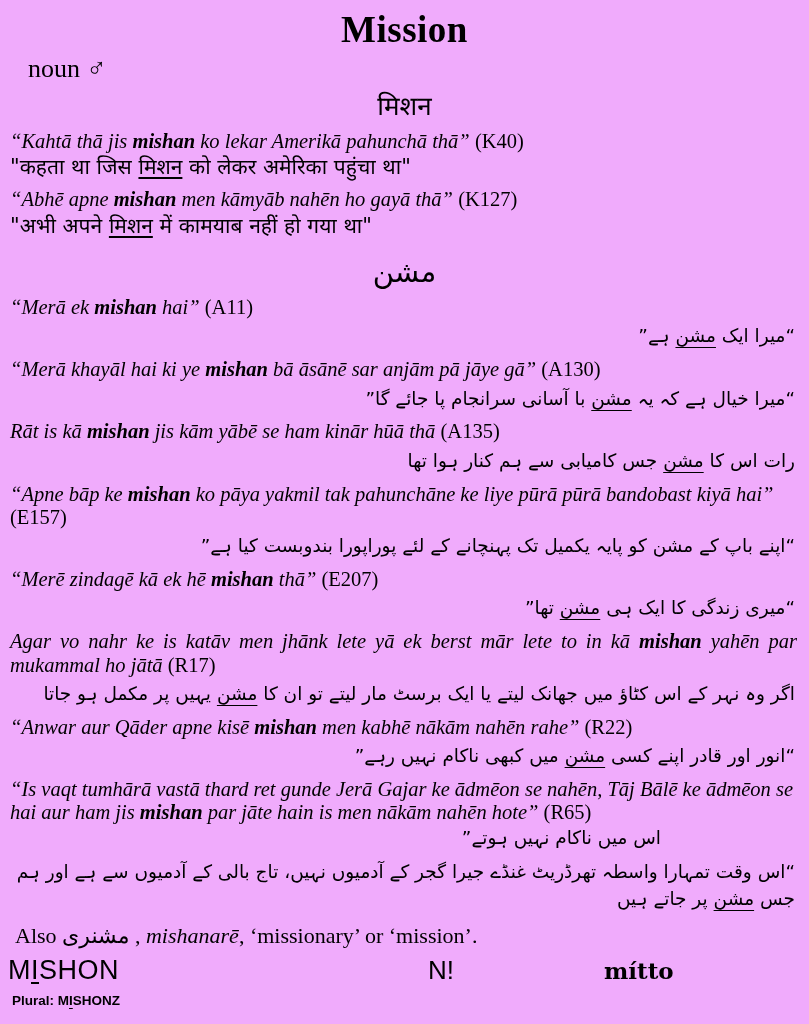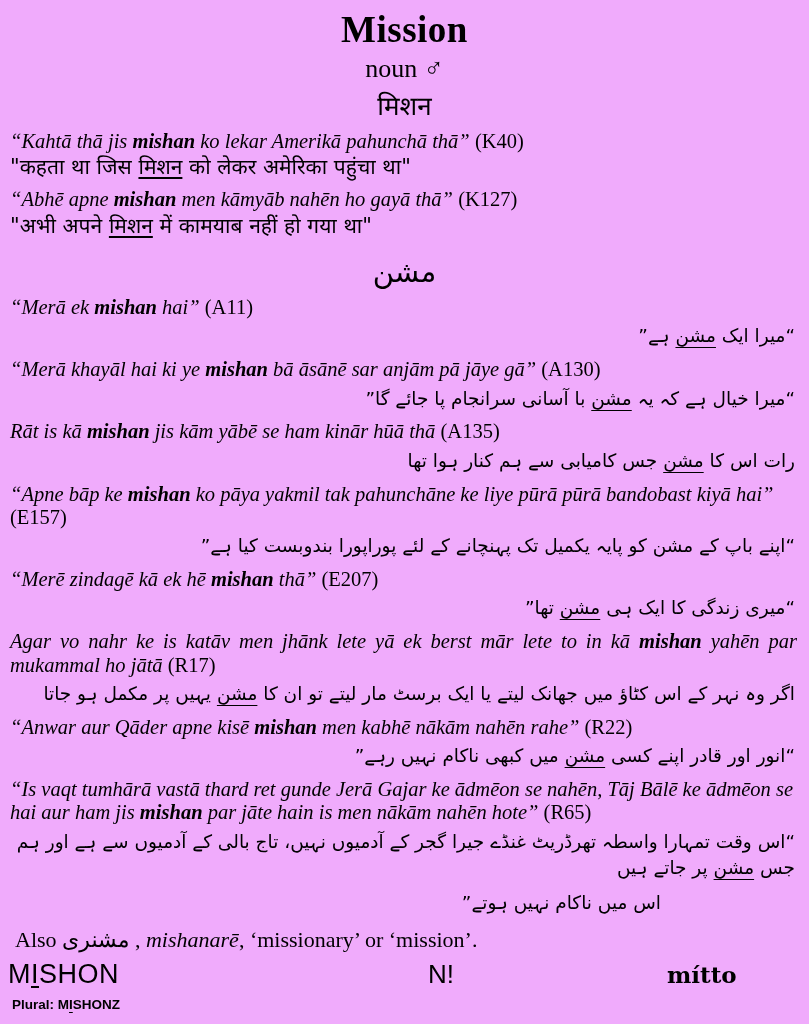--- a/index.html
+++ b/index.html
@@ -5,21 +5,21 @@
   * { box-sizing: border-box; margin: 0; padding: 0; }
   html, body { background: #ffffff; }
   body {
     width: 809px; height: 1024px; margin: 0 auto;
     color: #000; font-family: "Liberation Serif", serif;
     overflow: hidden;
   }
   .sheet { position: relative; width: 809px; height: 1024px; background: #f0abfc; padding-top: 10px; }
 
   .title { text-align: center; font-size: 37px; font-weight: bold; line-height: 1.1; letter-spacing: 0.5px; }
-  .pos-line { text-align: center; font-size: 26px; margin-top: 2px; }
+  .pos-line { text-align: left; font-size: 26px; margin-top: 2px; padding-left: 28px; }
   .gender { font-size: 27px; }
   .hindi-head { text-align: center; font-size: 26px; margin-top: 3px; font-family: "DejaVu Sans", "Liberation Serif", sans-serif; }
 
   .roman { font-style: italic; font-size: 20.5px; line-height: 1.14; padding: 0 12px 0 10px; margin-top: 7px; font-weight: 500; }
   .roman b { font-weight: 800; }
   .roman .ref { font-style: normal; font-weight: normal; }
   .roman.justify { text-align: justify; }
 
   .native-hi { font-size: 21px; line-height: 1.3; padding: 0 10px; margin-top: 1px; font-family: "DejaVu Sans", sans-serif; }
   .native-hi u { text-underline-offset: 3px; }
@@ -28,21 +28,21 @@
 
   .native-ur { direction: rtl; text-align: right; font-size: 18.5px; line-height: 1.45; padding: 0 14px; margin: 4px 0 8px 0; font-family: "DejaVu Sans", sans-serif; }
   .native-ur u { text-underline-offset: 5px; }
   .native-ur.indent-right { padding-right: 148px; margin-top: 0; }
 
   .also-line { font-size: 22px; margin: 10px 0 6px 1px; padding: 0 14px; }
 
   .pron-row { position: relative; height: 36px; margin-top: 4px; }
   .pron-left { position: absolute; left: 8px; top: 0; font-family: "Liberation Sans", sans-serif; font-size: 27px; letter-spacing: 0.5px; }
   .pron-center { position: absolute; left: 428px; top: 0; font-family: "Liberation Sans", sans-serif; font-size: 26px; }
-  .pron-right { position: absolute; left: 667px; top: 2px; font-family: "DejaVu Serif", serif; font-weight: bold; font-size: 23px; }
+  .pron-right { position: absolute; left: 604px; top: 2px; font-family: "DejaVu Serif", serif; font-weight: bold; font-size: 23px; }
   .pron-row u, .plural u { text-underline-offset: 3px; }
 
   .plural { padding: 0 12px; font-family: "Liberation Sans", sans-serif; font-weight: bold; font-size: 13.5px; margin-top: 2px; }
 </style>
 </head>
 <body>
 
 <div class="sheet">
 
   <div class="title">Mission</div>
@@ -72,22 +72,22 @@
   <div class="roman"><span>“Merē zindagē kā ek hē <b>mishan</b> thā”</span> <span class="ref">(E207)</span></div>
   <div class="native-ur">“میری زندگی کا ایک ہی <u>مشن</u> تھا”</div>
 
   <div class="roman justify"><span>Agar vo nahr ke is katāv men jhānk lete yā ek berst mār lete to in kā <b>mishan</b> yahēn par mukammal ho jātā</span> <span class="ref">(R17)</span></div>
   <div class="native-ur">اگر وہ نہر کے اس کٹاؤ میں جھانک لیتے یا ایک برسٹ مار لیتے تو ان کا <u>مشن</u> یہیں پر مکمل ہو جاتا</div>
 
   <div class="roman"><span>“Anwar aur Qāder apne kisē <b>mishan</b> men kabhē nākām nahēn rahe”</span> <span class="ref">(R22)</span></div>
   <div class="native-ur">“انور اور قادر اپنے کسی <u>مشن</u> میں کبھی ناکام نہیں رہے”</div>
 
   <div class="roman"><span>“Is vaqt tumhārā vastā thard ret gunde Jerā Gajar ke ādmēon se nahēn, Tāj Bālē  ke ādmēon se hai aur ham jis <b>mishan</b> par jāte hain is men nākām nahēn hote”</span> <span class="ref">(R65)</span></div>
+  <div class="native-ur indent-right">اس میں ناکام نہیں ہوتے”</div>
   <div class="native-ur">“اس وقت تمہارا واسطہ تھرڈریٹ غنڈے جیرا گجر کے آدمیوں نہیں، تاج بالی کے آدمیوں سے ہے اور ہم جس <u>مشن</u> پر جاتے ہیں</div>
-  <div class="native-ur indent-right">اس میں ناکام نہیں ہوتے”</div>
 
   <div class="also-line">Also مشنری , <i>mishanarē</i>, ‘missionary’ or ‘mission’.</div>
 
   <div class="pron-row">
     <span class="pron-left">M<u>I</u>SHON</span>
     <span class="pron-center">N!</span>
     <span class="pron-right">mítto</span>
   </div>
 
   <div class="plural">Plural: M<u>I</u>SHONZ</div>

